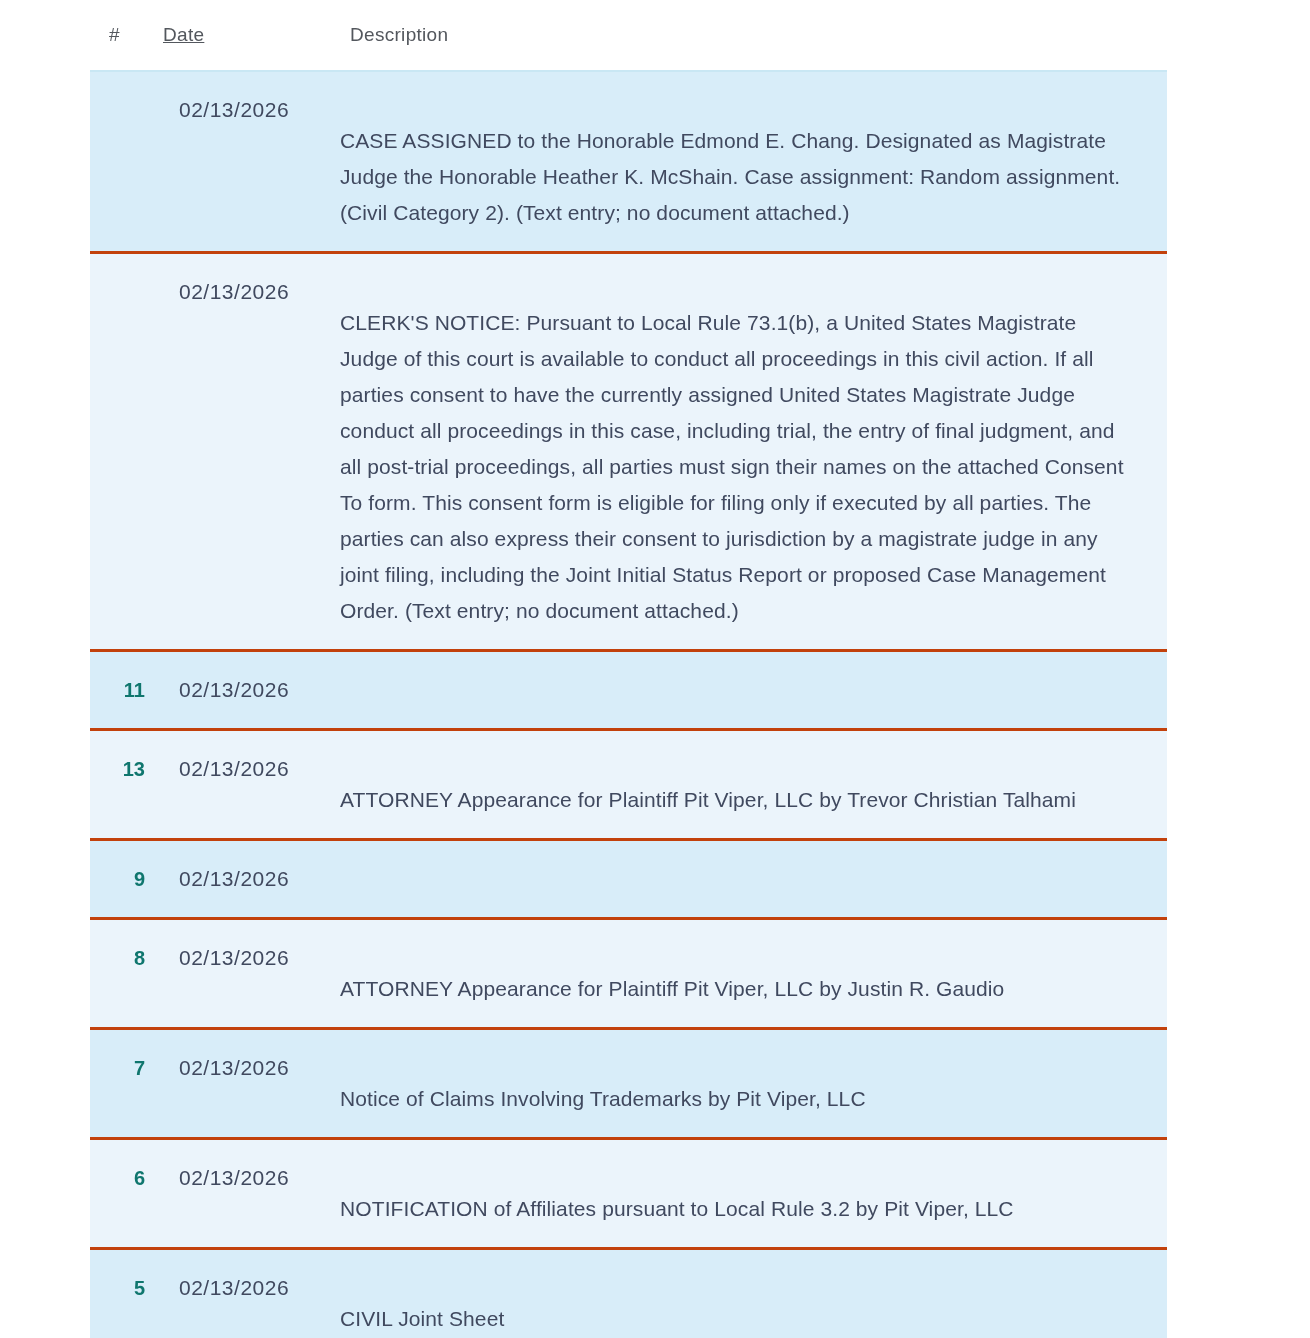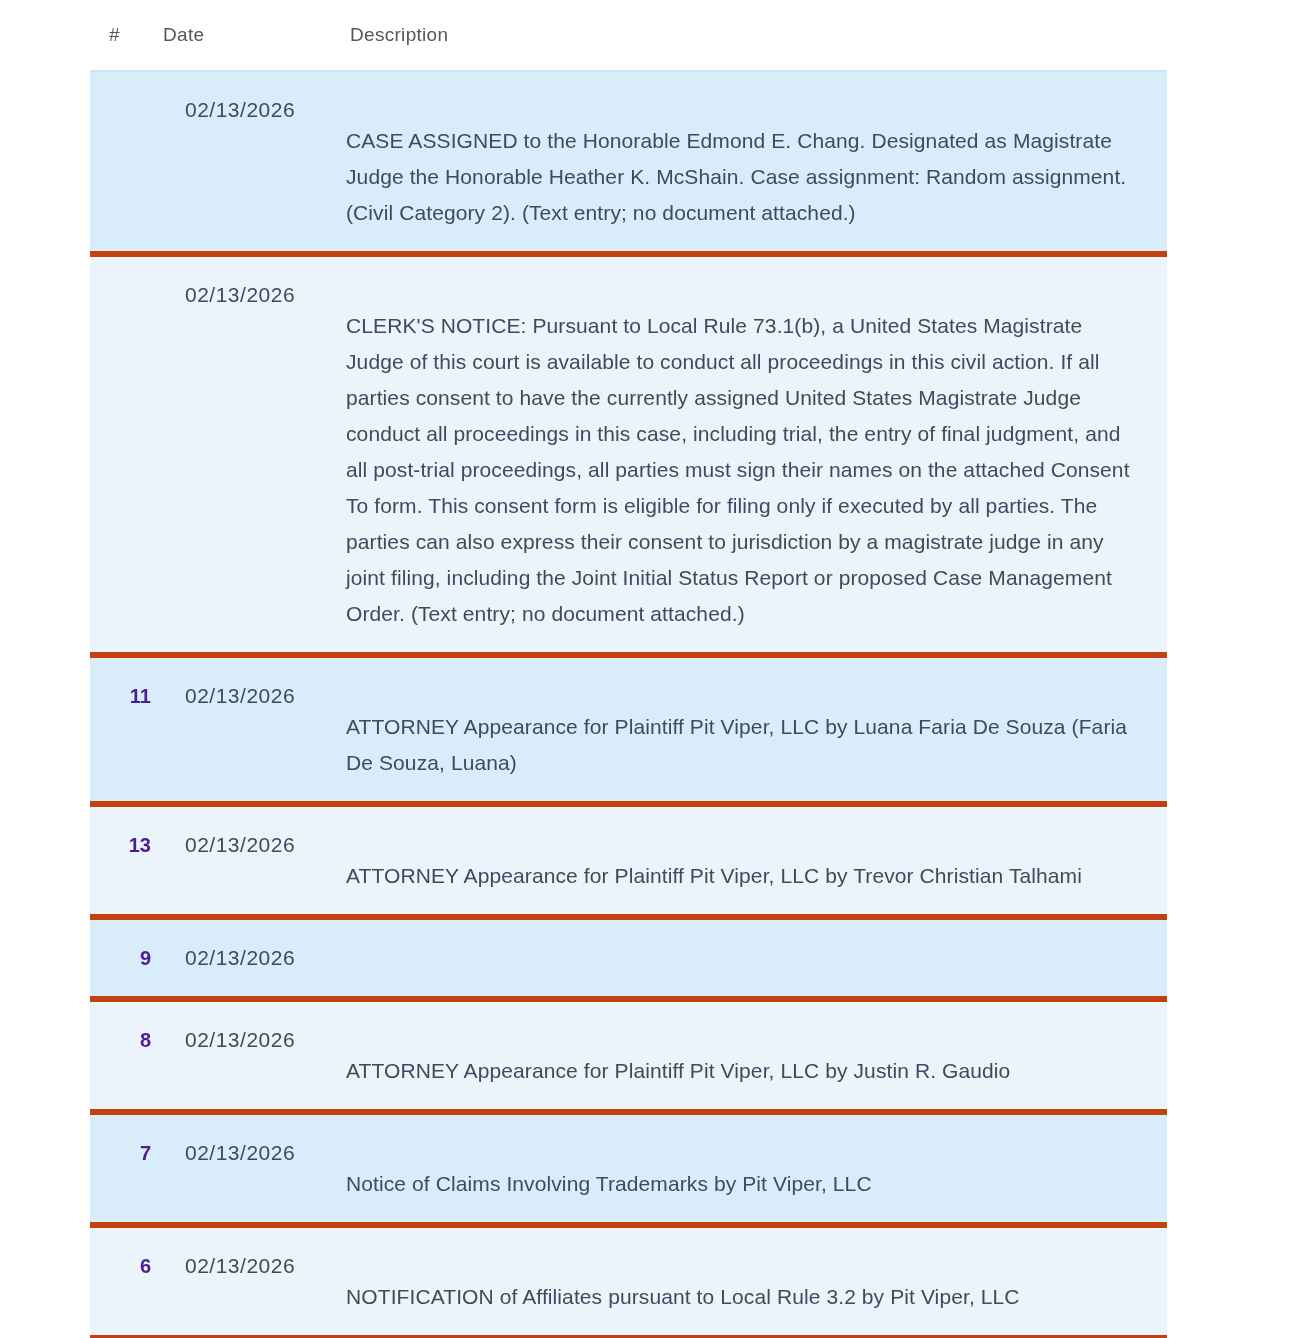--- a/index.html
+++ b/index.html
@@ -26,40 +26,40 @@
     display: grid;
     grid-template-columns: 72px 176px 1fr;
     height: 70px;
     align-items: center;
     background: #ffffff;
     color: #53575d;
     font-size: 19px;
     letter-spacing: 0.3px;
   }
   .header-row .h-num  { padding-left: 19px; }
-  .header-row .h-date { padding-left: 1px; }
+  .header-row .h-date { padding-left: 1px; text-decoration: underline; }
   .header-row .h-desc { padding-left: 12px; }
   
   .row {
     display: grid;
     grid-template-columns: 72px 176px 1fr;
-    padding: 20px 6px;
-    border-bottom: 6px solid #c2410c;
+    padding: 20px 0;
+    border-bottom: 3px solid #c2410c;
     font-size: 21px;
     line-height: 36px;
     color: #40495f;
   }
   .row.dark  { background: #d8edf9; }
   .row.light { background: #ebf4fb; }
   .row.first { border-top: 2px solid #c9e7f4; }
   .cell-num {
     text-align: right;
     padding-right: 17px;
     font-weight: 700;
-    color: #4c1d95;
+    color: #0f766e;
     font-size: 20px;
   }
   .cell-date {
     padding-left: 17px;
     white-space: nowrap;
     letter-spacing: 0.5px;
   }
   .cell-desc {
     padding-left: 2px;
     max-width: 788px;
@@ -93,21 +93,20 @@
 
     <div class="row light">
       <div class="cell-num"></div>
       <div class="cell-date">02/13/2026</div>
       <div class="cell-desc">CLERK'S NOTICE: Pursuant to Local Rule 73.1(b), a United States Magistrate Judge of this court is available to conduct all proceedings in this civil action. If all parties consent to have the currently assigned United States Magistrate Judge conduct all proceedings in this case, including trial, the entry of final judgment, and all post-trial proceedings, all parties must sign their names on the attached Consent To form. This consent form is eligible for filing only if executed by all parties. The parties can also express their consent to jurisdiction by a magistrate judge in any joint filing, including the Joint Initial Status Report or proposed Case Management Order. (Text entry; no document attached.)</div>
     </div>
 
     <div class="row dark">
       <div class="cell-num">11</div>
       <div class="cell-date">02/13/2026</div>
-      <div class="cell-desc">ATTORNEY Appearance for Plaintiff Pit Viper, LLC by Luana Faria De Souza (Faria De Souza, Luana)</div>
     </div>
 
     <div class="row light">
       <div class="cell-num">13</div>
       <div class="cell-date">02/13/2026</div>
       <div class="cell-desc">ATTORNEY Appearance for Plaintiff Pit Viper, LLC by Trevor Christian Talhami</div>
     </div>
 
     <div class="row dark">
       <div class="cell-num">9</div>

